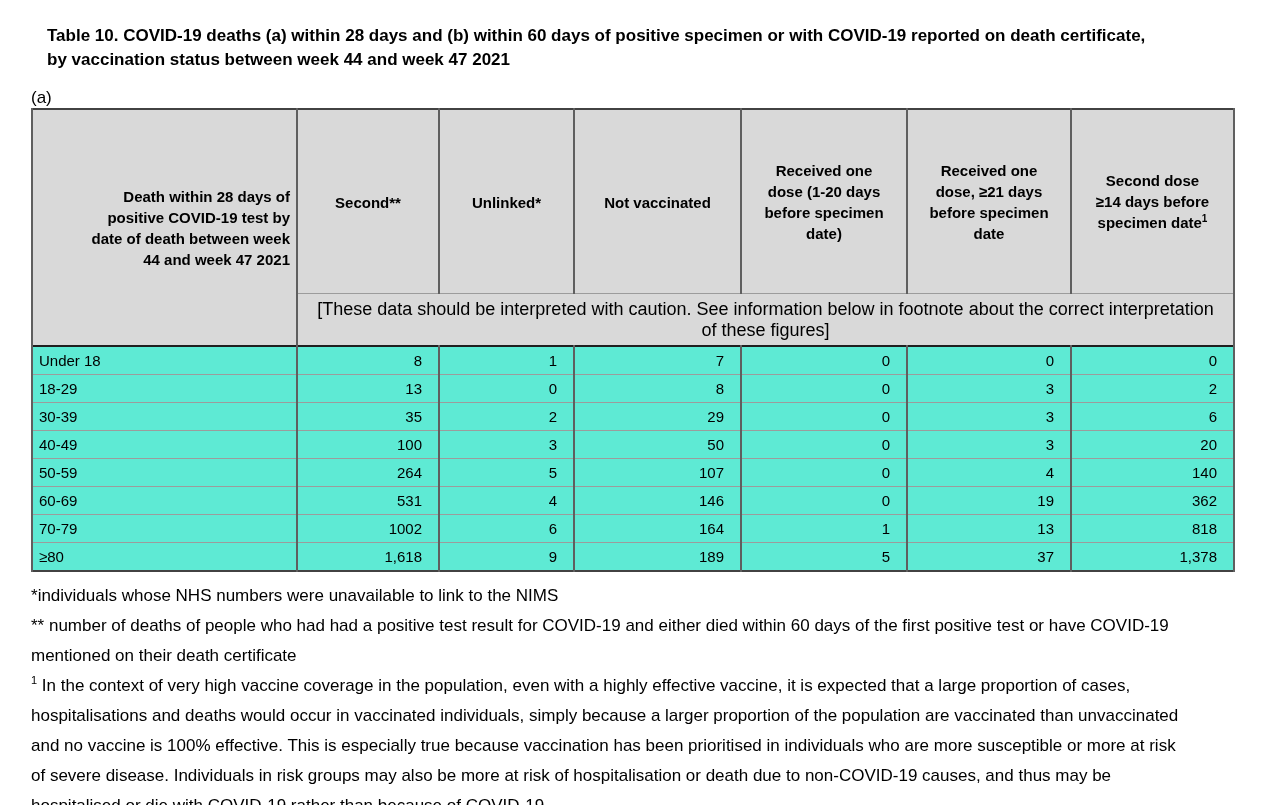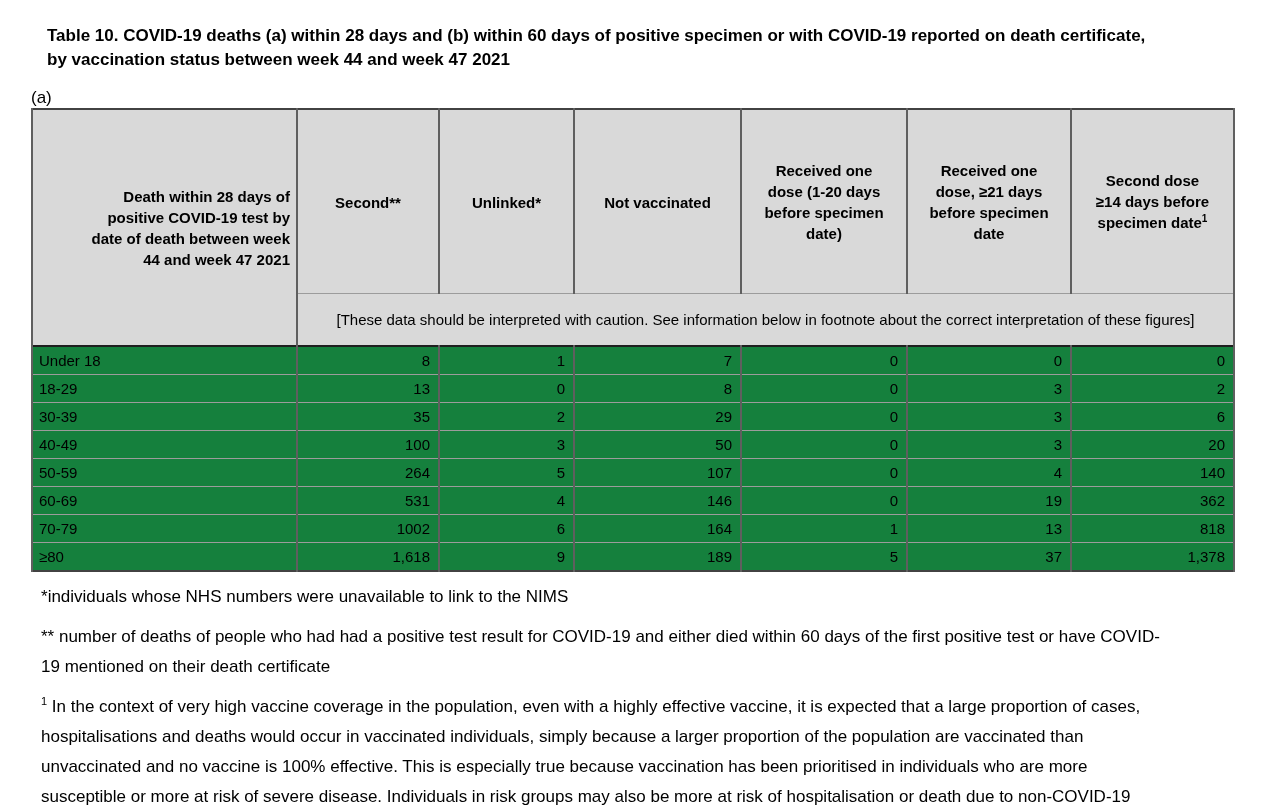--- a/index.html
+++ b/index.html
@@ -35,30 +35,30 @@
   }
   thead th.rowhead { text-align:right;text-decoration:underline; }
   .rowhead-inner { display:inline-block; width:210px; vertical-align:middle; }
   .hd-inner { display:inline-block; vertical-align:middle; }
   .hd-w5, .hd-w6 { width:126px; }
   .hd-w7 { width:118px; }
   .hd-sup { font-size:10px; line-height:0; }
 
   td.caution {
     background:#d9d9d9; text-align:center; font-weight:normal;
-    height:47px; padding:2px 16px; line-height:21px; font-size:15px;
+    height:47px; padding:2px 16px; line-height:21px; font-size:18px;
   }
-  tbody td { height:25px; padding:1px 8px; text-align:right; background:#15803d; }
+  tbody td { height:25px; padding:1px 16px; text-align:right; background:#5eead4; }
   tbody td.rowlab { text-align:left; padding-left:6px; }
   tbody tr:first-child td { border-top:2px solid #1f1f1f; }
 
   .footnotes {
     margin-top:9px; font-size:17px; line-height:30px; max-width:1150px;
   }
-  .footnotes p { margin:10px; }
+  .footnotes p { margin:0; }
   .fn-sup { font-size:11px; line-height:0; }
 </style>
 </head>
 <body>
 
 <div class="page">
 
   <p class="doc-title">Table 10. COVID-19 deaths (a) within 28 days and (b) within 60 days of positive specimen or with COVID-19 reported on death certificate, by vaccination status between week 44 and week 47 2021</p>
 
 

